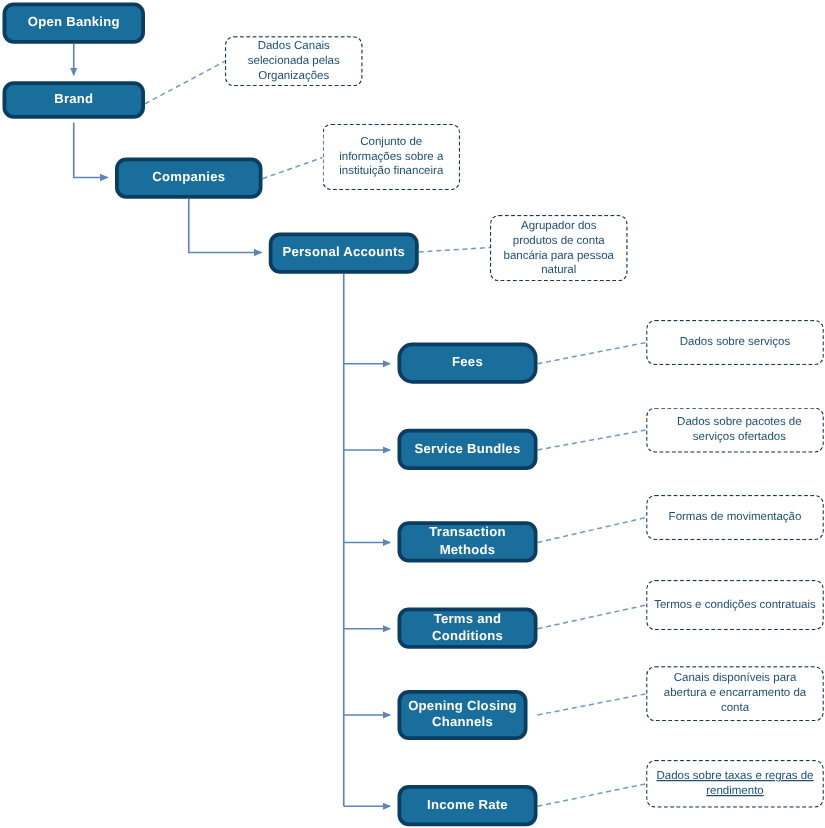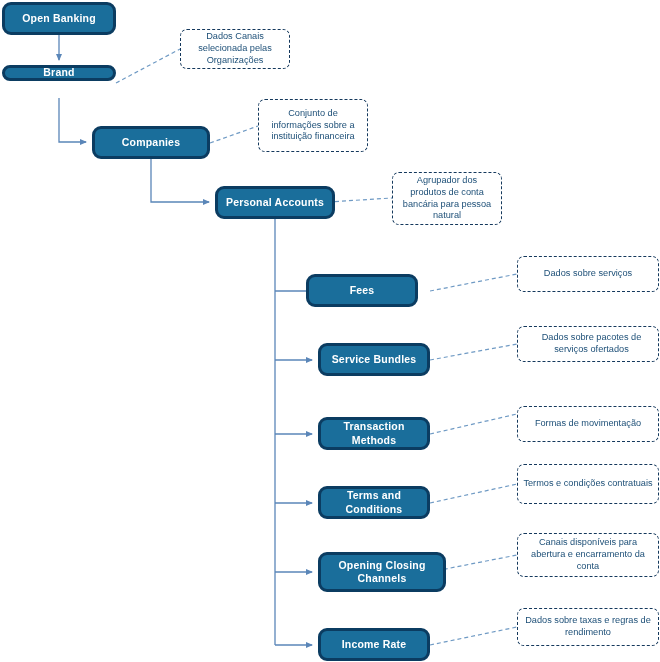--- a/index.html
+++ b/index.html
@@ -98,33 +98,33 @@
     <path d="M328,202 L392,198" stroke="#6f9ac4" stroke-width="1.2" fill="none" stroke-dasharray="4,3"></path>
     <path d="M430,291 L517,274" stroke="#6f9ac4" stroke-width="1.2" fill="none" stroke-dasharray="4,3"></path>
     <path d="M430,360 L517,344" stroke="#6f9ac4" stroke-width="1.2" fill="none" stroke-dasharray="4,3"></path>
     <path d="M430,434 L517,414" stroke="#6f9ac4" stroke-width="1.2" fill="none" stroke-dasharray="4,3"></path>
     <path d="M430,503 L517,484" stroke="#6f9ac4" stroke-width="1.2" fill="none" stroke-dasharray="4,3"></path>
     <path d="M430,572 L517,555" stroke="#6f9ac4" stroke-width="1.2" fill="none" stroke-dasharray="4,3"></path>
     <path d="M430,645 L517,627" stroke="#6f9ac4" stroke-width="1.2" fill="none" stroke-dasharray="4,3"></path>
   </svg>
 
   <div class="node" style="left: 2px; top: 2px; width: 114px; height: 33px;">Open Banking</div>
-  <div class="node" style="left: 2px; top: 65px; width: 114px; height: 16px;">Brand</div>
+  <div class="node" style="left: 2px; top: 65px; width: 114px; height: 30px;">Brand</div>
   <div class="node" style="left: 92px; top: 126px; width: 118px; height: 33px;">Companies</div>
   <div class="node" style="left: 215px; top: 186px; width: 120px; height: 33px;">Personal Accounts</div>
-  <div class="node" style="left: 306px; top: 274px; width: 112px; height: 33px;">Fees</div>
+  <div class="node" style="left: 318px; top: 274px; width: 112px; height: 33px; border-radius: 12px;">Fees</div>
   <div class="node" style="left: 318px; top: 343px; width: 112px; height: 33px;">Service Bundles</div>
   <div class="node" style="left: 318px; top: 417px; width: 112px; height: 33px;">Transaction Methods</div>
   <div class="node" style="left: 318px; top: 486px; width: 112px; height: 33px;">Terms and Conditions</div>
-  <div class="node" style="left: 318px; top: 552px; width: 128px; height: 40px;">Opening Closing Channels</div>
+  <div class="node" style="left: 318px; top: 552px; width: 104px; height: 40px;">Opening Closing Channels</div>
   <div class="node" style="left: 318px; top: 628px; width: 112px; height: 33px;">Income Rate</div>
 
   <div class="note" style="left: 180px; top: 29px; width: 110px; height: 40px;">Dados Canais selecionada pelas Organizações</div>
   <div class="note" style="left: 258px; top: 99px; width: 110px; height: 53px;">Conjunto de informações sobre a instituição financeira</div>
   <div class="note" style="left: 392px; top: 172px; width: 110px; height: 53px;">Agrupador dos produtos de conta bancária para pessoa natural</div>
   <div class="note" style="left: 517px; top: 256px; width: 142px; height: 36px;">Dados sobre serviços</div>
   <div class="note" style="left: 517px; top: 326px; width: 142px; height: 36px; padding-left: 12px;">Dados sobre pacotes de serviços ofertados</div>
-  <div class="note" style="left: 517px; top: 406px; width: 142px; height: 36px;">Formas de movimentação</div>
+  <div class="note" style="left: 517px; top: 396px; width: 142px; height: 36px;">Formas de movimentação</div>
   <div class="note" style="left: 517px; top: 464px; width: 142px; height: 40px;">Termos e condições contratuais</div>
   <div class="note" style="left: 517px; top: 533px; width: 142px; height: 44px;">Canais disponíveis para abertura e encarramento da conta</div>
-  <div class="note" style="left: 517px; top: 608px; width: 142px; height: 38px;">Dados sobre taxas e regras de rendimento</div>
+  <div class="note" style="left: 517px; top: 608px; width: 142px; height: 38px; text-decoration: underline;">Dados sobre taxas e regras de rendimento</div>
 
 </div>
 
 </body></html>

